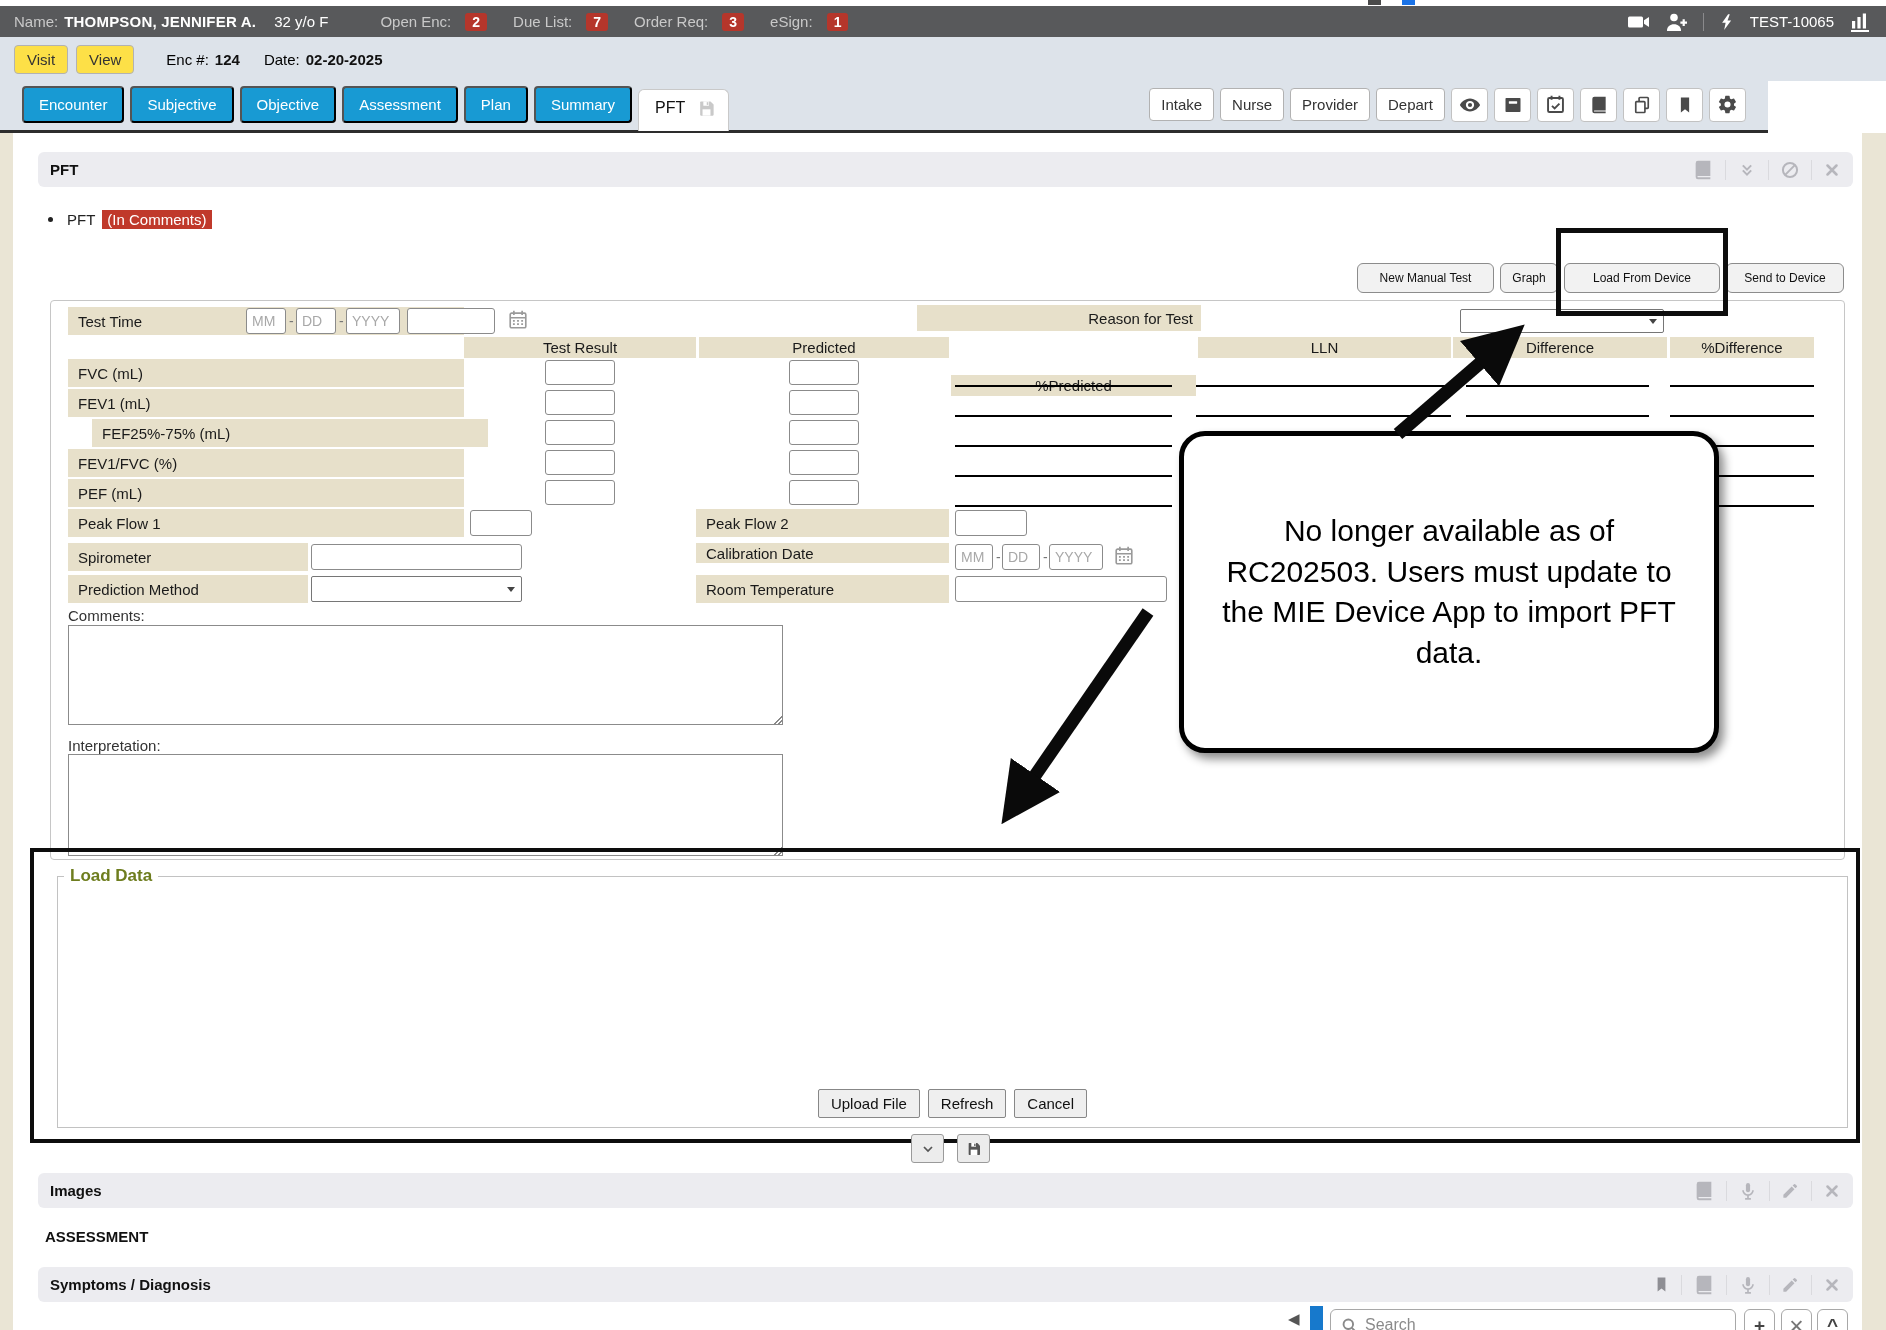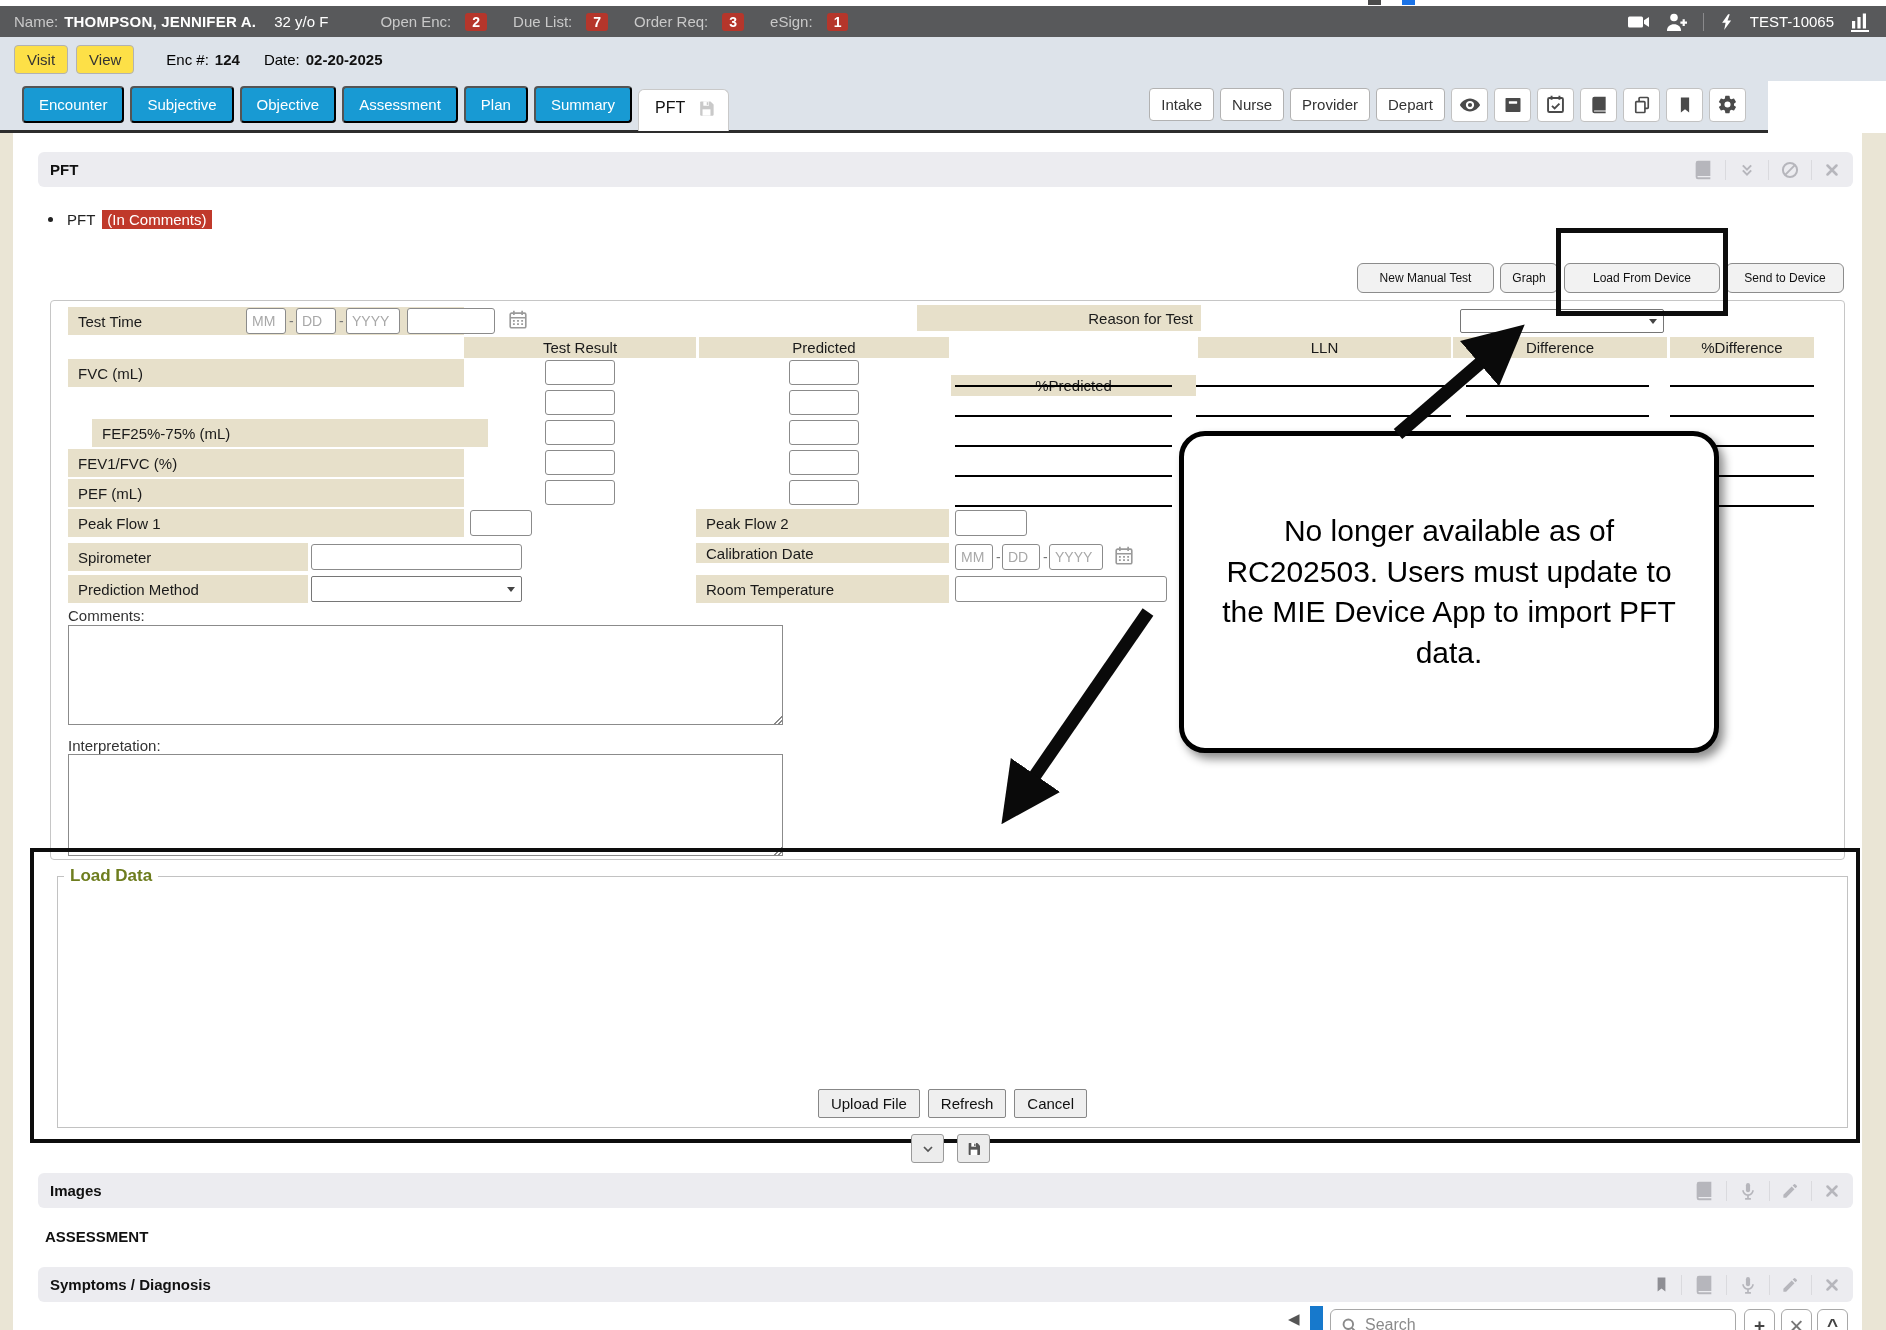--- a/index.html
+++ b/index.html
@@ -301,20 +301,21 @@
       </div>
 
     <div class="colhead" style="left:413px;top:36px;width:232px;height:21px;">Test Result</div>
     <div class="colhead" style="left:648px;top:36px;width:250px;height:21px;">Predicted</div>
     <div class="colhead" style="left:900px;top:36px;width:245px;height:21px;margin-top:38px;">%Predicted</div>
     <div class="colhead" style="left:1147px;top:36px;width:253px;height:21px;">LLN</div>
     <div class="colhead" style="left:1402px;top:36px;width:214px;height:21px;">Difference</div>
     <div class="colhead" style="left:1619px;top:36px;width:144px;height:21px;">%Difference</div>
 
     <div class="cell" style="left:17px;top:58px;width:396px;height:28px;">FVC (mL)</div>
+    <div class="cell" style="left:17px;top:88px;width:396px;height:28px;">FEV1 (mL)</div>
     <div class="cell" style="left:17px;top:118px;width:396px;height:28px;margin-left:24px;">FEF25%-75% (mL)</div>
     <div class="cell" style="left:17px;top:148px;width:396px;height:28px;">FEV1/FVC (%)</div>
     <div class="cell" style="left:17px;top:178px;width:396px;height:28px;">PEF (mL)</div>
 
     <input class="inp" style="left: 494px; top: 59px; width: 70px; height: 25px;">
     <input class="inp" style="left: 494px; top: 89px; width: 70px; height: 25px;">
     <input class="inp" style="left: 494px; top: 119px; width: 70px; height: 25px;">
     <input class="inp" style="left: 494px; top: 149px; width: 70px; height: 25px;">
     <input class="inp" style="left: 494px; top: 179px; width: 70px; height: 25px;">
 

